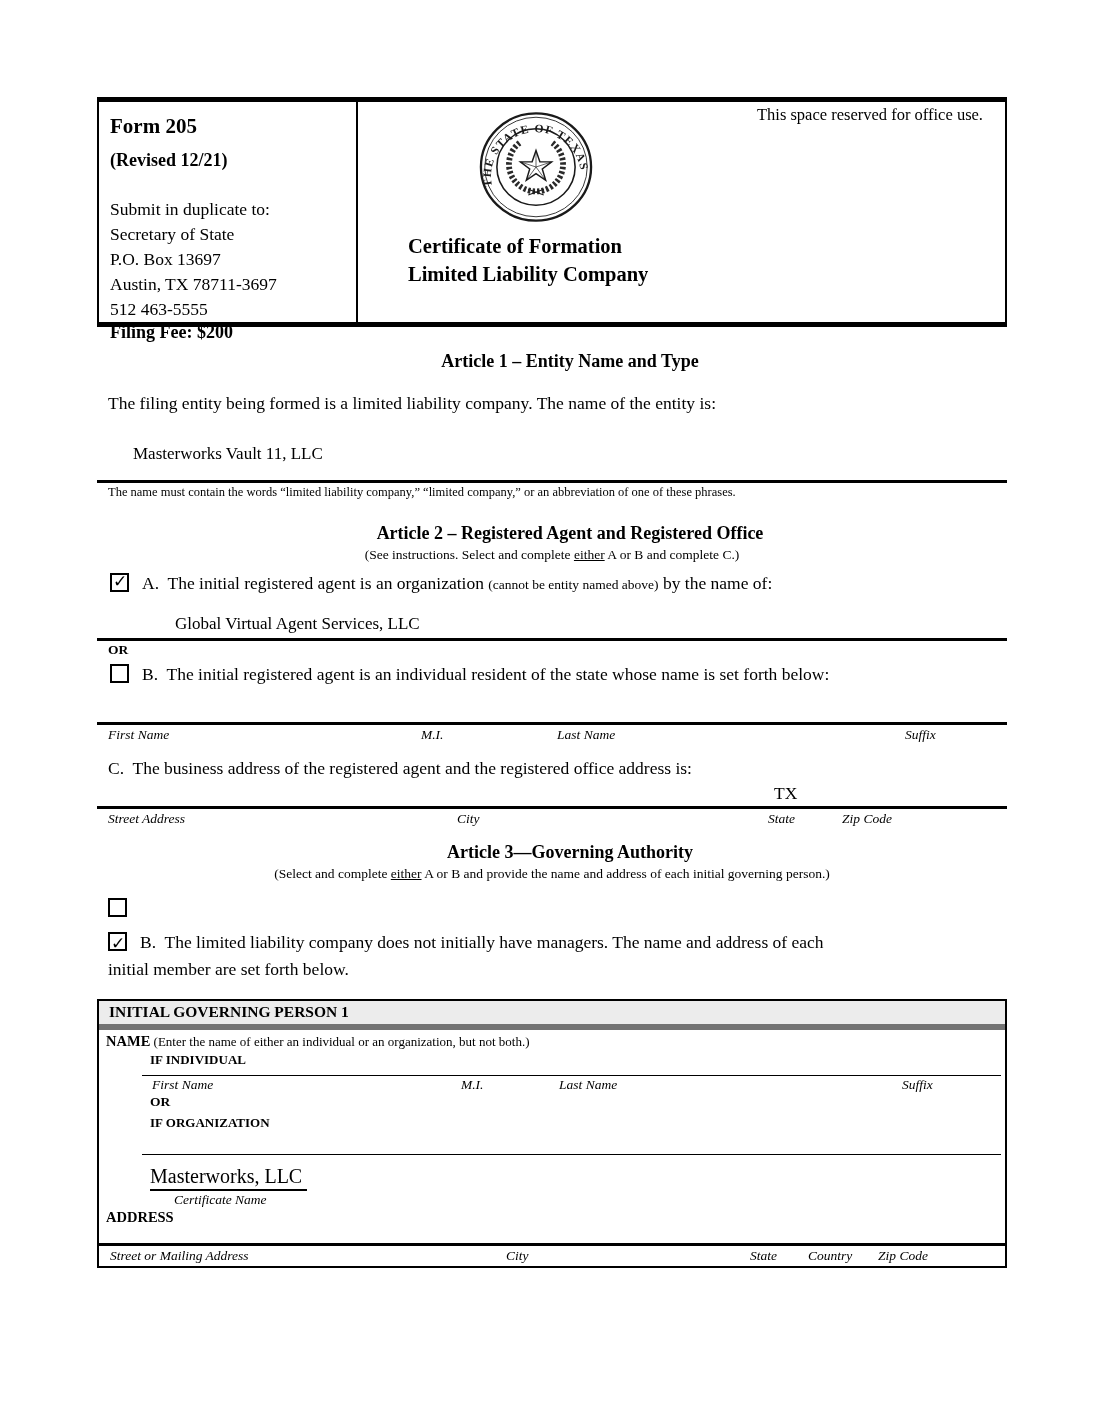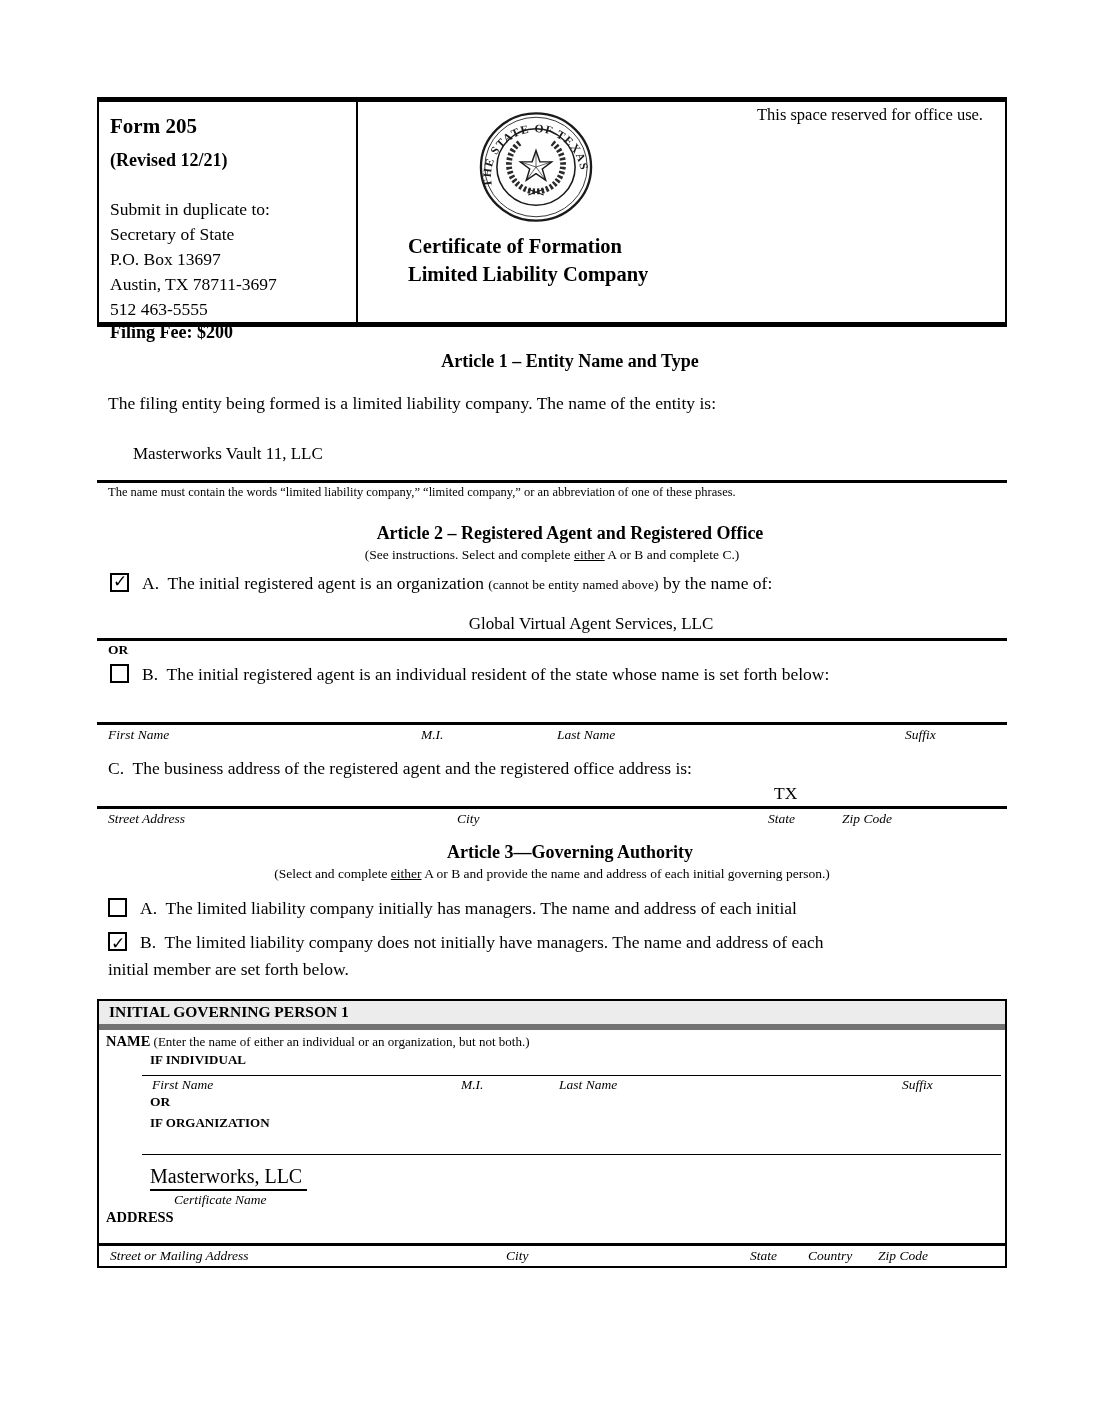--- a/index.html
+++ b/index.html
@@ -42,21 +42,21 @@
   .a1-head { margin-top:24px; }
   .a1-intro { margin-top:21px; margin-left:11px; }
   .a1-name-row { margin-top:30px; padding-bottom:16px; }
   .a1-name { margin-left:36px; font-size:17px; }
   .a1-note { font-size:12.5px; margin-top:2px; margin-left:11px; }
 
   
   .a2-head { margin-top:23px; }
   .a2-optA { margin-top:10px; margin-left:13px; }
   .a2-org-row { margin-top:20px; padding-bottom:4px; }
-  .a2-org { margin-left:78px; font-size:17px;text-align:center; }
+  .a2-org { margin-left:78px; font-size:17px; }
   .or-label { font-weight:bold; font-size:13.5px; margin-left:11px; margin-top:1px; }
   .a2-optB { margin-top:6px; margin-left:13px; }
   .a2-nameline { margin-top:37px; border-bottom:3px solid #000; }
   .a2-c { margin-top:14px; margin-left:11px; }
   .a2-staterow { position:relative; height:30px; border-bottom:3px solid #000; }
   .a2-staterow .val { position:absolute; left:677px; bottom:2px; font-size:17.5px; }
 
   
   .a3-head { margin-top:14px; }
   .a3-opt { margin-top:13px; margin-left:11px; font-size:17.5px; line-height:27px; }
@@ -165,21 +165,21 @@
       <span style="left:11px">Street Address</span>
       <span style="left:360px">City</span>
       <span style="left:671px">State</span>
       <span style="left:745px">Zip Code</span>
     </div>
 
     <div class="h-article a3-head">Article 3—Governing Authority</div>
     <div class="h-sub"><span>(Select and complete </span><span class="u">either</span><span> A or B and provide the name and address of each initial governing person.)</span></div>
 
     <div class="a3-opt">
-      <div><span class="cb"><span class="mark"></span></span><span>A.&nbsp; The limited liability company initially has managers. The name and address of each initial</span></div>
+      <div><span class="cb"><span class="mark"></span></span></div>
     </div>
 
     <div class="a3-opt">
       <div><span class="cb"><span class="mark">✓</span></span><span>B.&nbsp; The limited liability company does not initially have managers. The name and address of each</span></div>
       <div>initial member are set forth below.</div>
     </div>
 
     <div class="gp-table">
       <div class="gp-header">INITIAL GOVERNING PERSON 1</div>
       <div class="gp-body">

